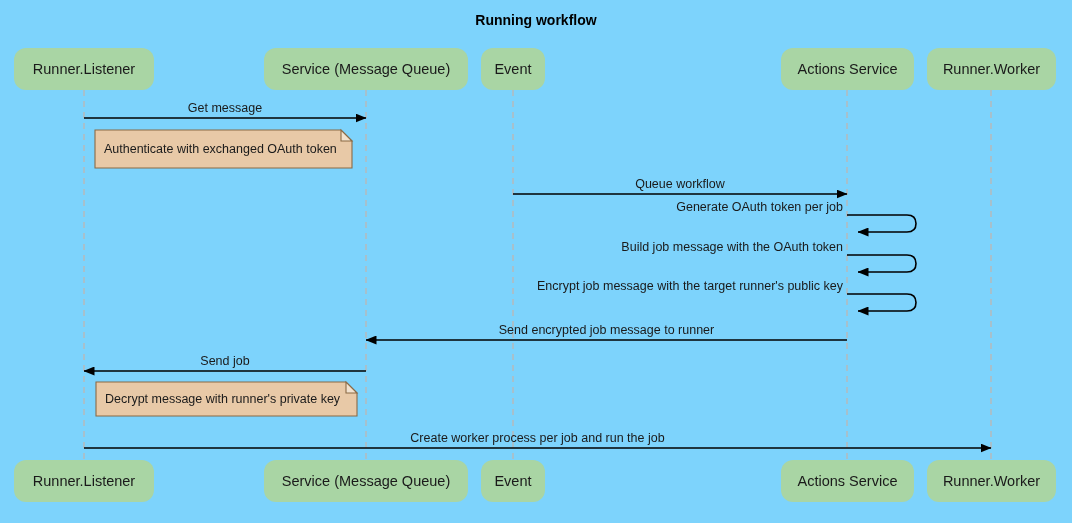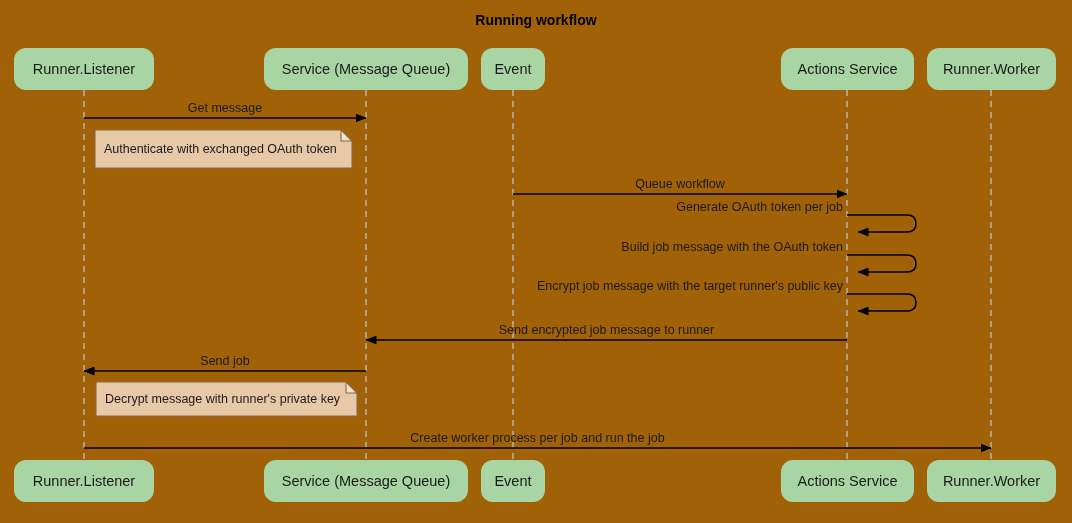--- a/index.html
+++ b/index.html
@@ -8,21 +8,21 @@
     background: #ffffff;
   }
   body {
     font-family: "Liberation Sans", sans-serif;
     color: #000000;
   }
   #canvas {
     position: relative;
     width: 1072px;
     height: 523px;
-    background: #a16207;
+    background: #7dd3fc;
     overflow: hidden;
   }
   #diagram-svg {
     position: absolute;
     left: 0;
     top: 0;
     width: 1072px;
     height: 523px;
   }
   .title-text {

